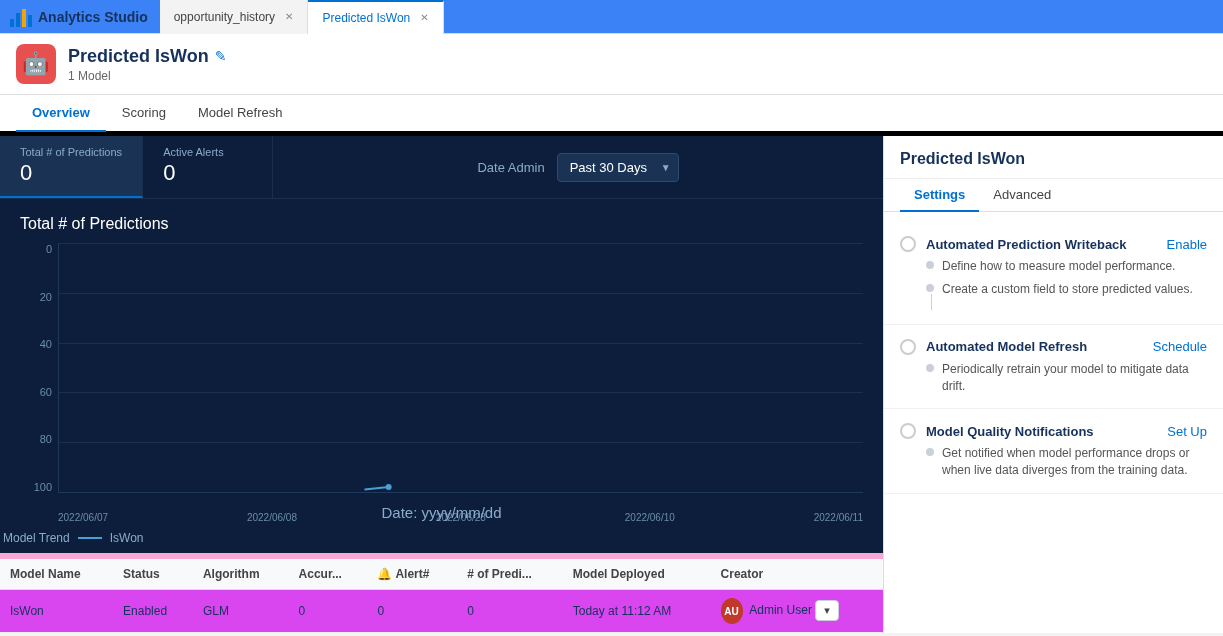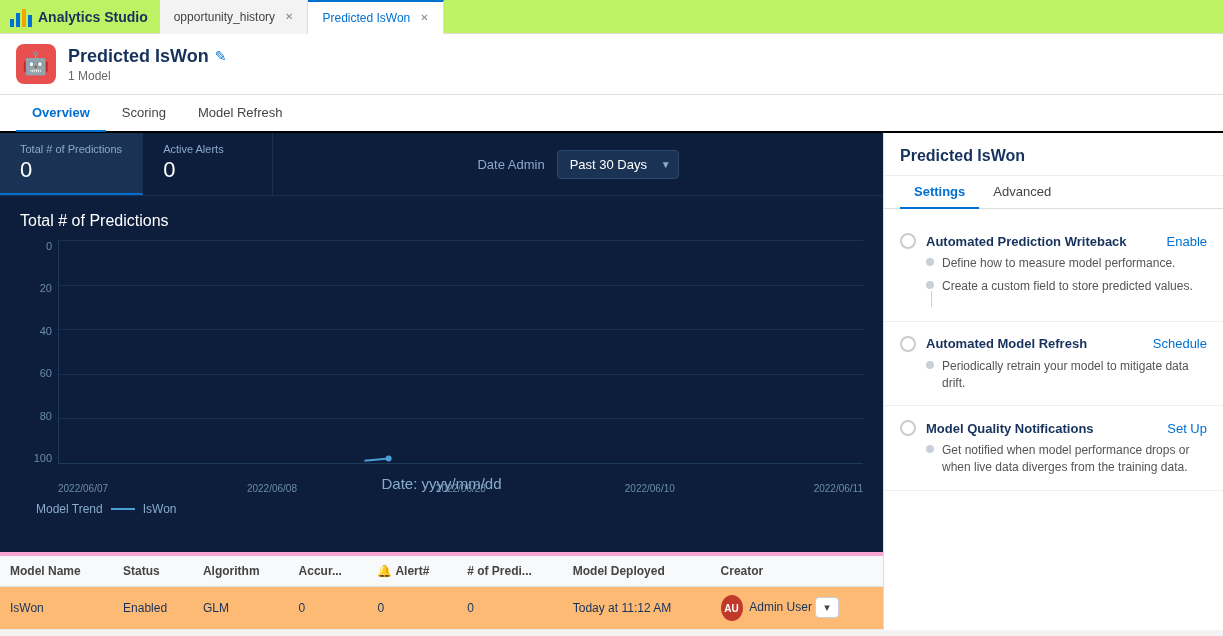--- a/index.html
+++ b/index.html
@@ -1,20 +1,20 @@
 <!DOCTYPE html>
 <html><head>
   <meta charset="utf-8">
   <style>
     * { box-sizing: border-box; margin: 0; padding: 0; font-family: 'Segoe UI', Arial, sans-serif; }
     body { background: #f3f3f3; font-size: 13px; color: #16325c; width: 1223px; height: 636px; overflow: hidden; }
 
     
     .top-bar {
-      display: flex; align-items: center; background: #bef264;
+      display: flex; align-items: center; background: #3b82f6;
       border-bottom: 1px solid #ddd; height: 34px; padding: 0 0 0 8px;
     }
     .app-logo {
       display: flex; align-items: center; gap: 6px; font-weight: 600;
       font-size: 14px; color: #16325c; padding-right: 12px;
     }
     .logo-icon {
       width: 24px; height: 24px;
     }
     .tab-bar { display: flex; align-items: stretch; height: 34px; }
@@ -44,21 +44,21 @@
     .page-title-block .page-subtitle { font-size: 12px; color: #666; margin-top: 2px; }
     .edit-icon { color: #0070d2; cursor: pointer; font-size: 14px; margin-left: 6px; }
     .model-card-btn {
       border: 1px solid #0070d2; background: #fff; color: #0070d2;
       padding: 6px 14px; border-radius: 4px; font-size: 13px; cursor: pointer;
       display: flex; align-items: center; gap: 4px;
     }
 
     
     .nav-tabs {
-      display: flex; background: #fff; border-bottom: 2px solid #000000;
+      display: flex; background: #fff; border-bottom: 5px solid #000000;
       padding: 0 16px;
     }
     .nav-tab {
       padding: 10px 16px; font-size: 13px; color: #444; cursor: pointer;
       border-bottom: 2px solid transparent; margin-bottom: -1px;
     }
     .nav-tab.active { color: #0070d2; border-bottom-color: #0070d2; font-weight: 600; }
 
     
     .main-content { display: flex; height: calc(636px - 34px - 62px - 43px); }
@@ -119,28 +119,28 @@
       position: absolute; bottom: 0; left: 38px; right: 0; display: flex;
       justify-content: space-between; font-size: 10px; color: #6b8caa;
     }
     .date-tooltip {
       position: absolute; bottom: 2px; left: 50%; transform: translateX(-50%);
       font-size: 15px; color: #8aabcb; text-align: center;
     }
 
     
     .model-trend {
-      padding: 8px 36px; display: flex; align-items: center; gap: 8px;
+      padding: 8px 3px; display: flex; align-items: center; gap: 8px;
       font-size: 12px; color: #8aabcb;
     }
     .trend-line-icon { width: 24px; height: 2px; background: #4a9fd4; display: inline-block; }
 
     
     .table-section {
-      background: #fdba74; border-top: 4px solid #f9a8d4; margin-top: 28px;
+      background: #d946ef; border-top: 6px solid #f9a8d4;
     }
     .data-table { width: 100%; border-collapse: collapse; font-size: 12px; }
     .data-table th {
       text-align: left; padding: 8px 10px; color: #444; font-weight: 600;
       background: #f8f9fa; border-bottom: 1px solid #ddd; white-space: nowrap;
     }
     .data-table td { padding: 8px 10px; border-bottom: 1px solid #eee; color: #16325c; }
     .avatar-circle {
       width: 22px; height: 26px; border-radius: 50%; background: #c0392b;
       display: inline-flex; align-items: center; justify-content: center;

